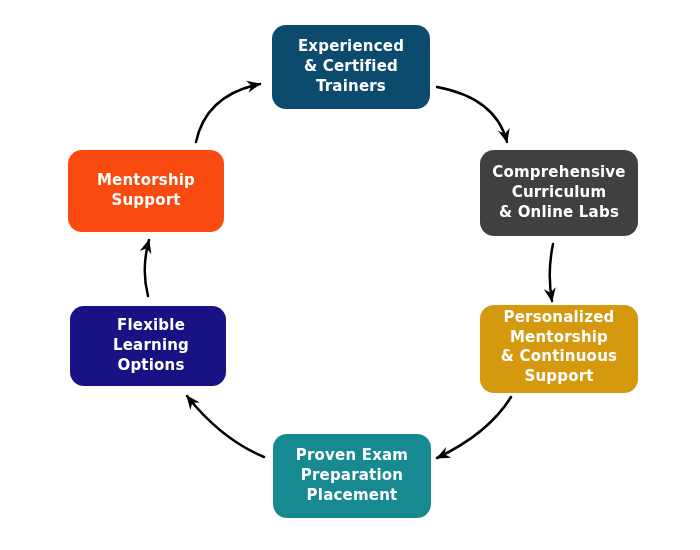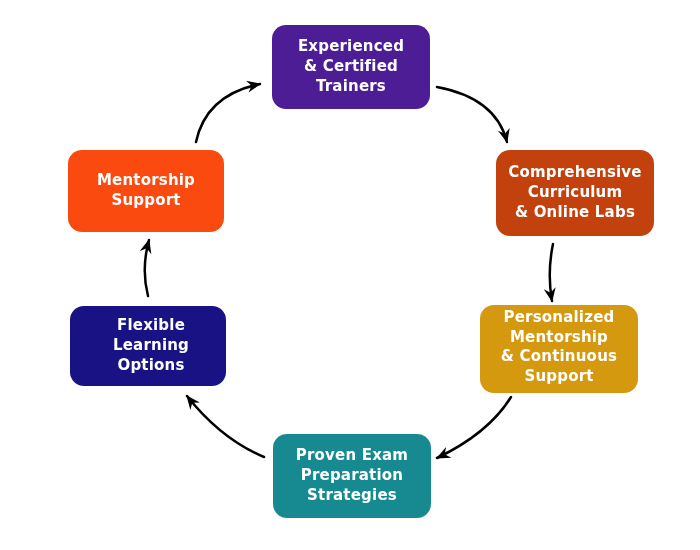--- a/index.html
+++ b/index.html
@@ -67,43 +67,43 @@
       </marker>
     </defs>
     <path class="arrow" d="M 196 142 Q 206 95 260 84" marker-end="url(#head)" style="stroke: rgb(0, 0, 0);"></path>
     <path class="arrow" d="M 437 87 Q 496 98 507 142" marker-end="url(#head)" style="stroke: rgb(0, 0, 0);"></path>
     <path class="arrow" d="M 553 244 Q 547 273 552 301" marker-end="url(#head)" style="stroke: rgb(0, 0, 0);"></path>
     <path class="arrow" d="M 511 397 Q 489 433 437 458" marker-end="url(#head)" style="stroke: rgb(0, 0, 0);"></path>
     <path class="arrow" d="M 264 457 Q 221 439 187 396" marker-end="url(#head)" style="stroke: rgb(0, 0, 0);"></path>
     <path class="arrow" d="M 148 296 Q 141 269 149 240" marker-end="url(#head)" style="stroke: rgb(0, 0, 0);"></path>
   </svg>
 
-  <div class="step-box pos-trainers" style="background-color: #4c1d95;">
+  <div class="step-box pos-trainers" style="background-color: #0c4a6e;">
     <span class="step-label" style="color: rgb(255, 255, 255);">Experienced
 &amp; Certified
 Trainers</span>
   </div>
 
-  <div class="step-box pos-curriculum" style="background-color: #c2410c; margin-left: 16px;">
+  <div class="step-box pos-curriculum" style="background-color: #404040;">
     <span class="step-label" style="color: rgb(255, 255, 255);">Comprehensive
 Curriculum
 &amp; Online Labs</span>
   </div>
 
   <div class="step-box pos-mentorship" style="background-color: rgb(213, 153, 15); align-items: flex-end;">
     <span class="step-label" style="color: rgb(255, 255, 255);">Personalized
 Mentorship
 &amp; Continuous
 Support</span>
   </div>
 
   <div class="step-box pos-exam" style="background-color: rgb(23, 138, 145);">
     <span class="step-label" style="color: rgb(255, 255, 255);">Proven Exam
 Preparation
-Strategies</span>
+Placement</span>
   </div>
 
   <div class="step-box pos-flexible" style="background-color: rgb(24, 18, 132);">
     <span class="step-label" style="color: rgb(255, 255, 255);">Flexible
 Learning
 Options</span>
   </div>
 
   <div class="step-box pos-placement" style="background-color: rgb(250, 74, 15);">
     <span class="step-label" style="color: rgb(255, 255, 255);">Mentorship

